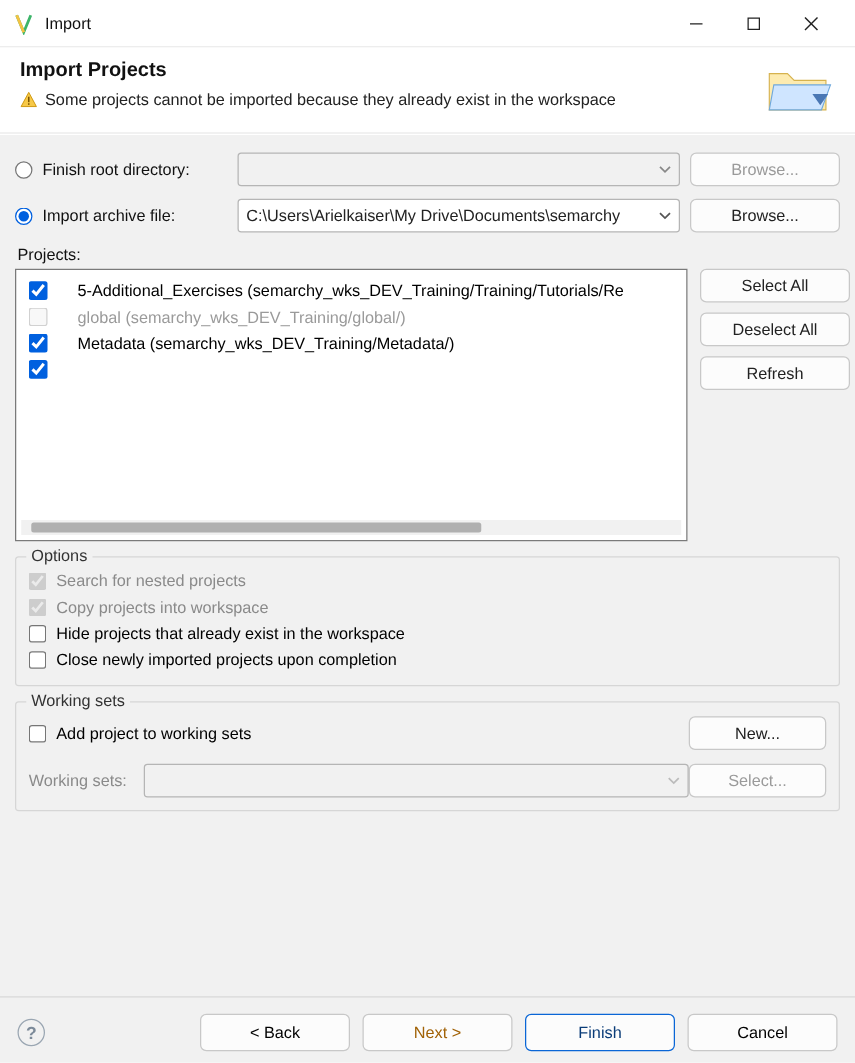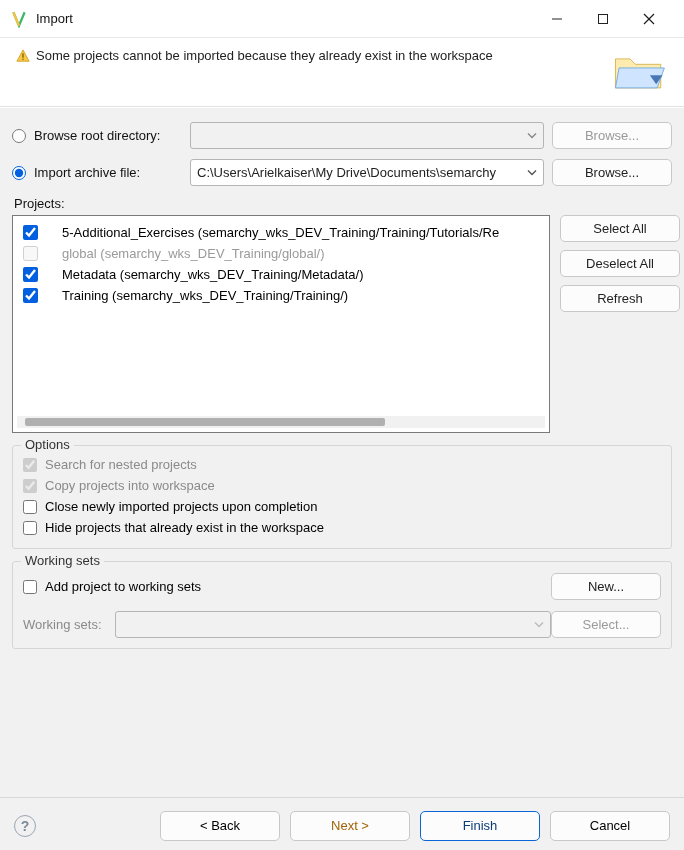--- a/index.html
+++ b/index.html
@@ -87,20 +87,21 @@
         <svg viewBox="0 0 12 12">
           <line x1="1" y1="1" x2="11" y2="11" stroke="#222" stroke-width="1.2"></line>
           <line x1="11" y1="1" x2="1" y2="11" stroke="#222" stroke-width="1.2"></line>
         </svg>
       </div>
   </div>
 </div>
 
 <div class="banner">
   <div class="banner-text">
+    <h1>Import Projects</h1>
     <div class="banner-msg">
       <span class="warn-icon">
         <svg viewBox="0 0 16 16">
             <path d="M8 1 L15 14 L1 14 Z" fill="#f7c948" stroke="#c98f00" stroke-width="0.8"></path>
             <rect x="7.3" y="5" width="1.4" height="5" fill="#7a5300"></rect>
             <rect x="7.3" y="11" width="1.4" height="1.4" fill="#7a5300"></rect>
           </svg>
       </span>
       <span>Some projects cannot be imported because they already exist in the workspace</span>
     </div>
@@ -111,21 +112,21 @@
         <path d="M10 22 L60 22 L52 44 L6 44 Z" fill="#cfe5ff" stroke="#6fa8dc"></path>
         <path d="M44 30 L58 30 L51 40 Z" fill="#4a77b4"></path>
       </svg>
   </span>
 </div>
 
 <div class="body">
 
   <div class="row">
     <input type="radio" class="radio" style="">
-    <span class="radio-label">Browse root directory:</span>
+    <span class="radio-label">Finish root directory:</span>
     <div class="combo disabled">
       <span></span>
       <span class="chev"><svg width="10" height="10" viewBox="0 0 10 10">
             <path d="M1 3 L5 7 L9 3" fill="none" stroke="#888" stroke-width="1.4"></path>
           </svg></span>
     </div>
     <div class="btn disabled">Browse...</div>
   </div>
 
   <div class="row">
@@ -150,21 +151,20 @@
       <div class="project-item">
         <input type="checkbox" disabled="" style="">
         <span class="muted">global (semarchy_wks_DEV_Training/global/)</span>
       </div>
       <div class="project-item">
         <input type="checkbox" checked="" style="">
         <span>Metadata (semarchy_wks_DEV_Training/Metadata/)</span>
       </div>
       <div class="project-item">
         <input type="checkbox" checked="" style="">
-        <span>Training (semarchy_wks_DEV_Training/Training/)</span>
       </div>
       <div class="hscroll">
           <div class="hscroll-thumb"></div>
         </div>
     </div>
     <div class="side-btns">
       <div class="btn">Select All</div>
       <div class="btn">Deselect All</div>
       <div class="btn">Refresh</div>
     </div>
@@ -175,25 +175,25 @@
     <div class="chk-row disabled">
         <input type="checkbox" checked="" disabled="" style="">
         <span>Search for nested projects</span>
       </div>
     <div class="chk-row disabled">
         <input type="checkbox" checked="" disabled="" style="">
         <span>Copy projects into workspace</span>
       </div>
     <div class="chk-row">
         <input type="checkbox" style="">
-        <span>Close newly imported projects upon completion</span>
+        <span>Hide projects that already exist in the workspace</span>
       </div>
     <div class="chk-row">
         <input type="checkbox" style="">
-        <span>Hide projects that already exist in the workspace</span>
+        <span>Close newly imported projects upon completion</span>
       </div>
   </div>
 
   <div class="group">
     <span class="group-title">Working sets</span>
     <div class="chk-row" style="justify-content:space-between;">
       <span style="display:flex; align-items:center; gap:8px;">
         <input type="checkbox" style="">
         <span>Add project to working sets</span>
       </span>

